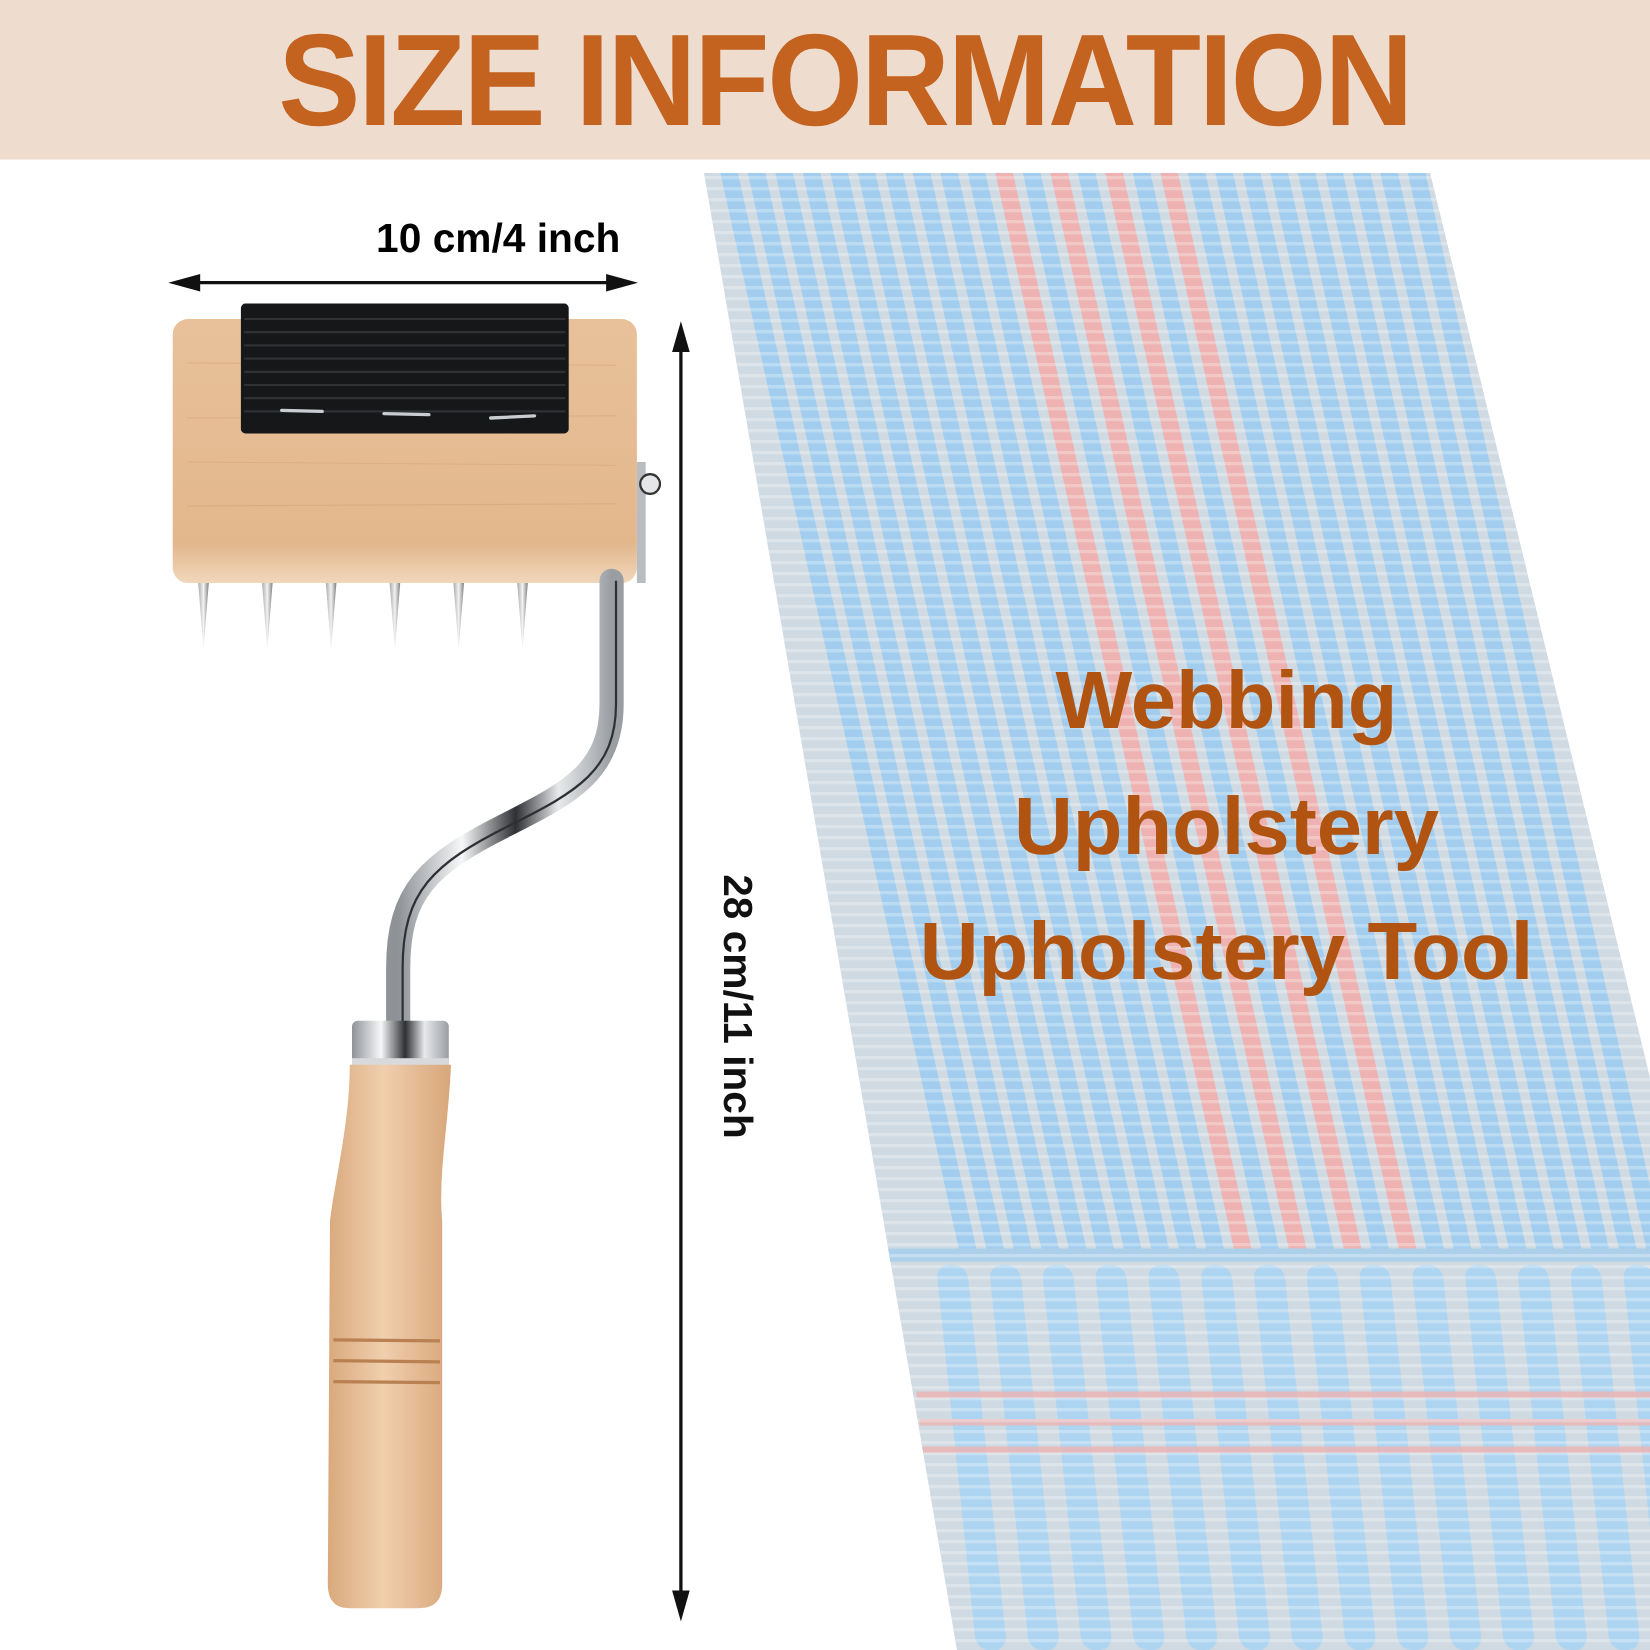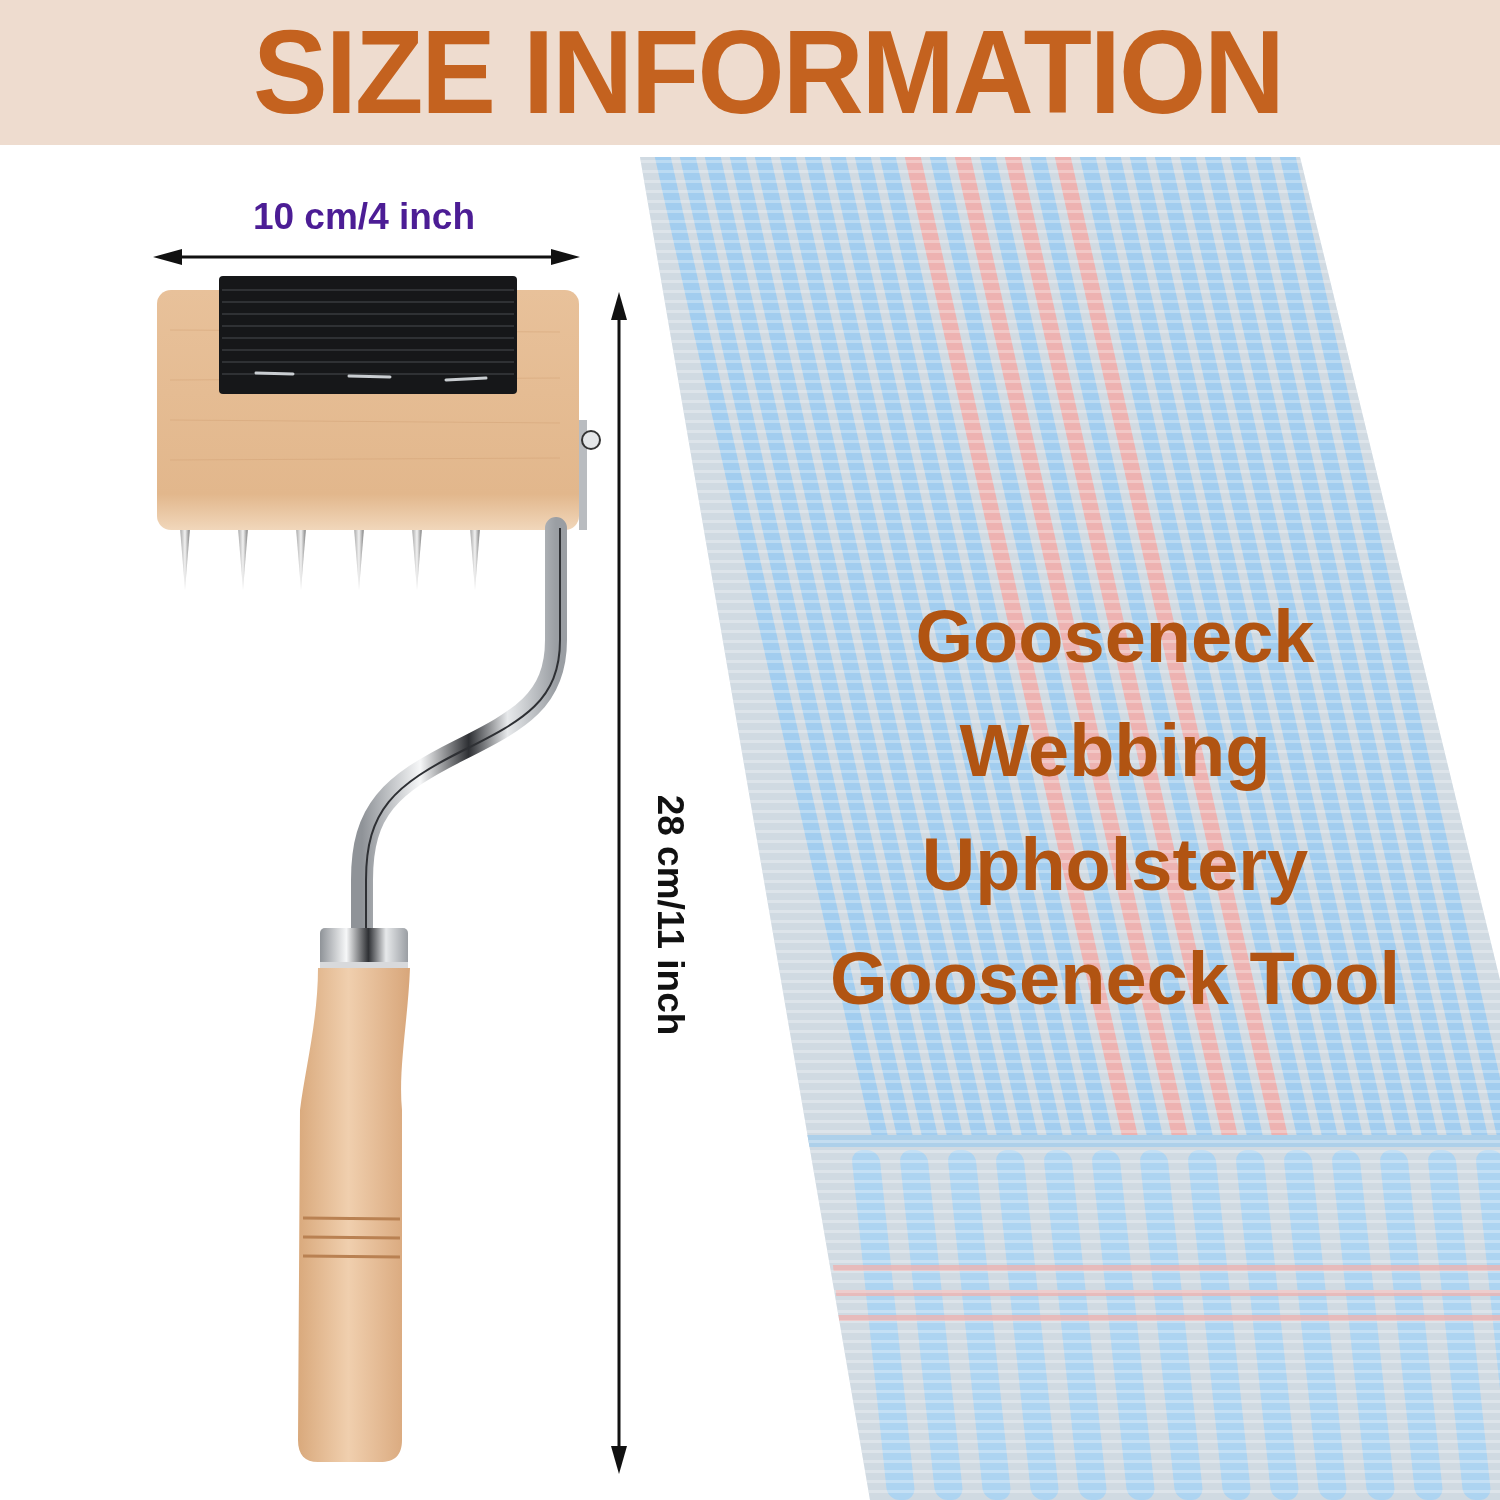--- a/index.html
+++ b/index.html
@@ -3,21 +3,21 @@
 <meta charset="utf-8">
 <style>
   html, body { margin: 0; padding: 0; }
   body { width: 1500px; height: 1500px; position: relative; overflow: hidden; background: #ffffff; font-family: "Liberation Sans", sans-serif; }
 
   .header { position: absolute; left: 0; top: 0; width: 1500px; height: 145px; background: #eedccf; display: flex; align-items: center; justify-content: center; }
   .header-title { font-family: "Liberation Sans", sans-serif; font-weight: 700; font-size: 112px; line-height: 1; letter-spacing: -2px; color: #c4621f; transform: scaleY(1.06); margin-left: 36px; }
 
   .fabric { position: absolute; left: 0; top: 0; width: 1500px; height: 1500px; }
 
-  .dim-width-label { position: absolute; left: 149px; top: 196px; width: 430px; text-align: center; font-weight: 700; font-size: 37px; color: #4c1d95; }
+  .dim-width-label { position: absolute; left: 134px; top: 196px; width: 430px; text-align: right; font-weight: 700; font-size: 37px; color: #000000; }
   .dim-height-label { position: absolute; left: 670px; top: 915px; width: 0; height: 0; }
   .dim-height-label span { position: absolute; left: 0; top: 0; transform: translate(-50%, -50%) rotate(90deg); white-space: nowrap; font-weight: 700; font-size: 37px; color: #111111; }
 
   .tool { position: absolute; left: 0; top: 0; width: 1500px; height: 1500px; }
 
   .product-name { position: absolute; left: 780px; top: 580px; width: 670px; text-align: center; font-weight: 700; font-size: 74px; line-height: 114px; color: #b15412; }
   .product-name div { white-space: nowrap; }
 </style>
 </head>
 <body>
@@ -186,17 +186,16 @@
   </g>
 </svg>
 
 <div class="dim-width-label">10 cm/4 inch</div>
 
 <div class="dim-height-label">
   <span>28 cm/11 inch</span>
 </div>
 
 <div class="product-name">
-  <div>Gooseneck</div>
   <div>Webbing</div>
   <div>Upholstery</div>
-  <div>Gooseneck Tool</div>
+  <div>Upholstery Tool</div>
 </div>
 
 </body></html>

